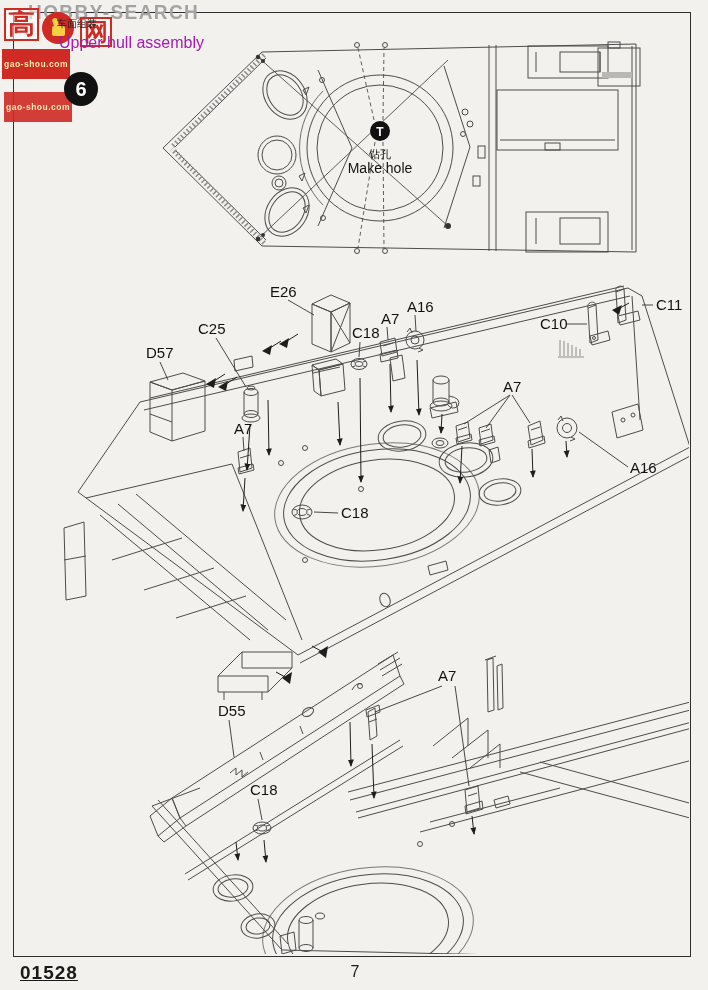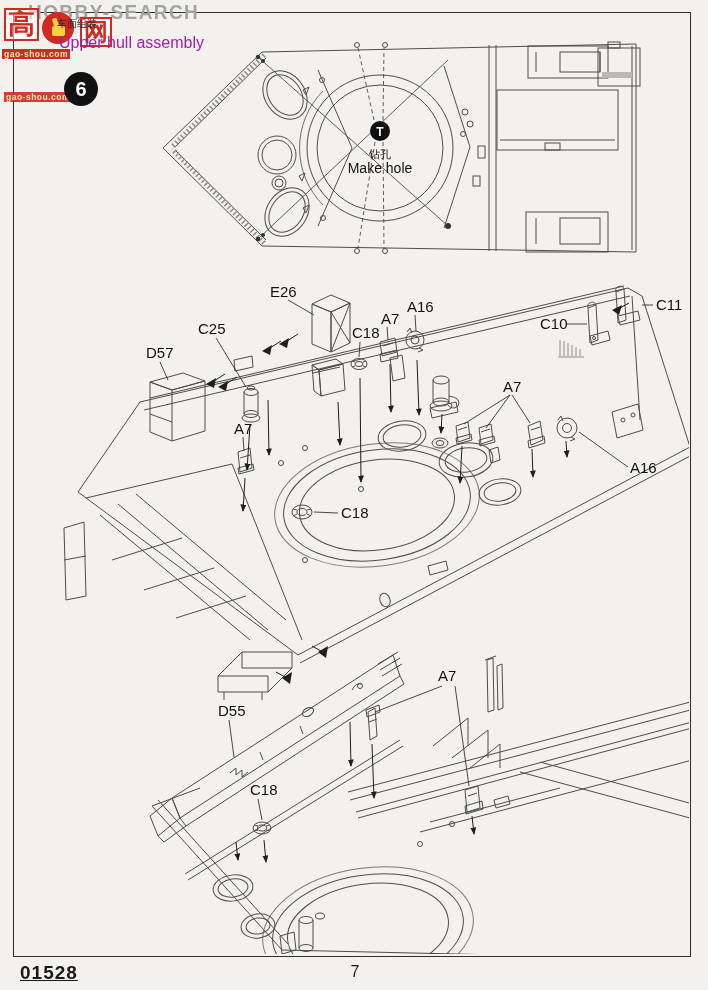--- a/index.html
+++ b/index.html
@@ -13,21 +13,21 @@
   .logo-char{position:absolute;border:2.5px solid #cf2b24;color:#cf2b24;font-weight:bold;
              line-height:1;padding:1px 2px;background:rgba(255,255,255,.55);}
   .logo-gao{left:4px;top:8px;font-size:27px;}
   .logo-wang{left:80px;top:17px;font-size:24px;}
   .logo-circle{position:absolute;left:42px;top:12px;width:32px;height:32px;border-radius:50%;
                background:#cf2b24;}
   .thumb{position:absolute;left:10px;top:14px;width:13px;height:10px;background:#f7d13d;border-radius:2px;}
   .thumb:before{content:"";position:absolute;left:1px;top:-8px;width:5px;height:9px;
                 background:#f7d13d;border-radius:2px;transform:rotate(-18deg);}
   .logo-url{position:absolute;font-size:8.5px;font-weight:bold;color:#ffe9a8;background:#cf2b24;
-            padding:0 2px;line-height:10px;letter-spacing:.5px;}
+            padding:10px 2px;line-height:10px;letter-spacing:.5px;}
   .logo-url.u1{left:2px;top:49px;}
   .logo-url.u2{left:4px;top:92px;opacity:.9;}
   .step-ball{position:absolute;left:64px;top:72px;width:34px;height:34px;border-radius:50%;
              background:#111;color:#fff;font-weight:bold;font-size:20px;text-align:center;
              line-height:34px;}
   .title-zh{position:absolute;left:57px;top:17px;font-size:10px;color:#222;}
   .title-en{position:absolute;left:59px;top:34px;font-size:16px;color:#a21caf;}
   
   .kit-number{position:absolute;left:20px;top:962px;font-size:19px;font-weight:bold;letter-spacing:1px;text-decoration:underline;}
   .page-number{position:absolute;left:340px;top:963px;width:30px;text-align:center;font-size:16px;}

